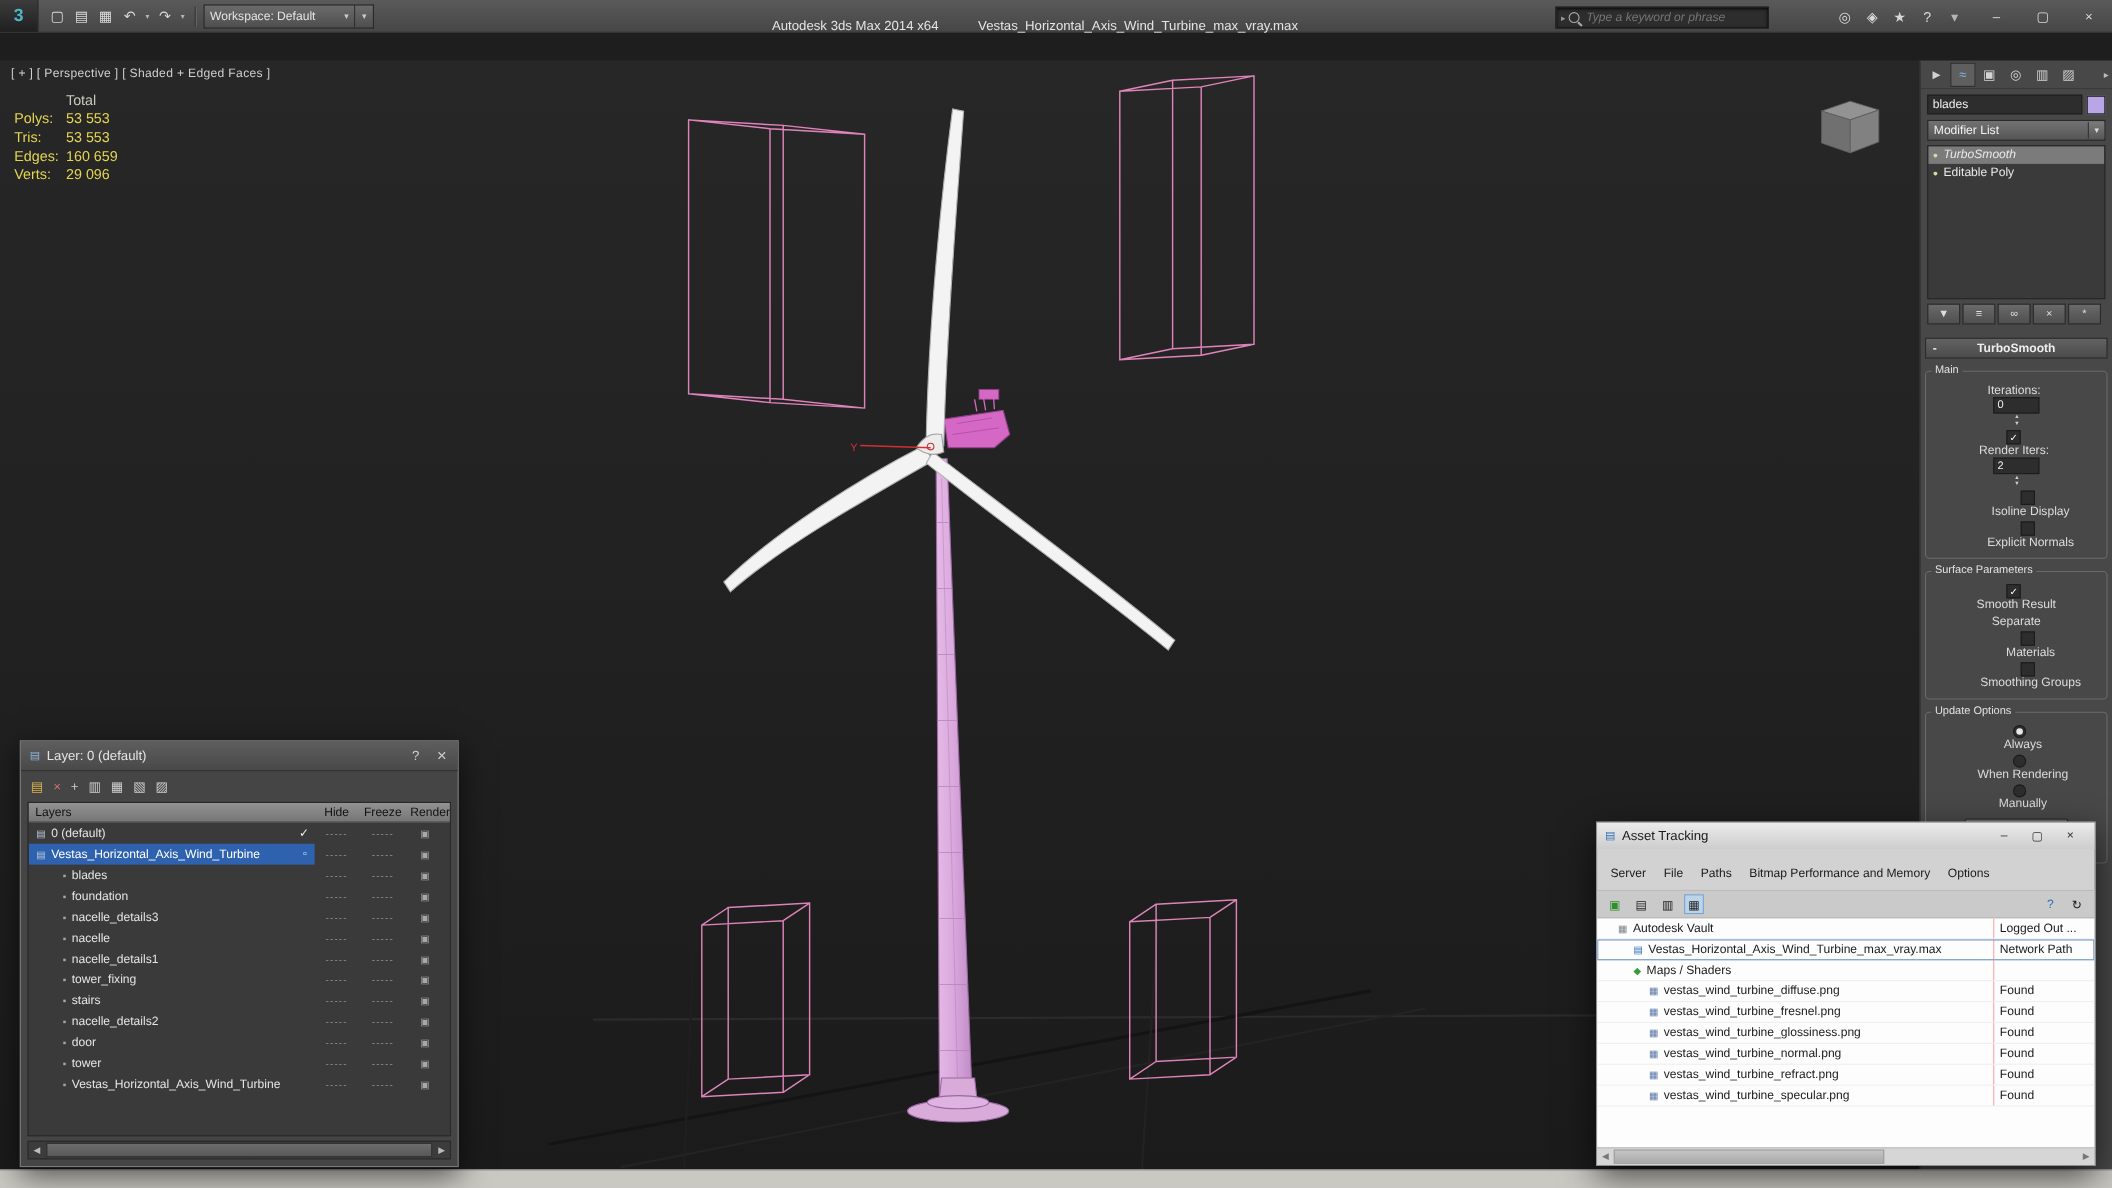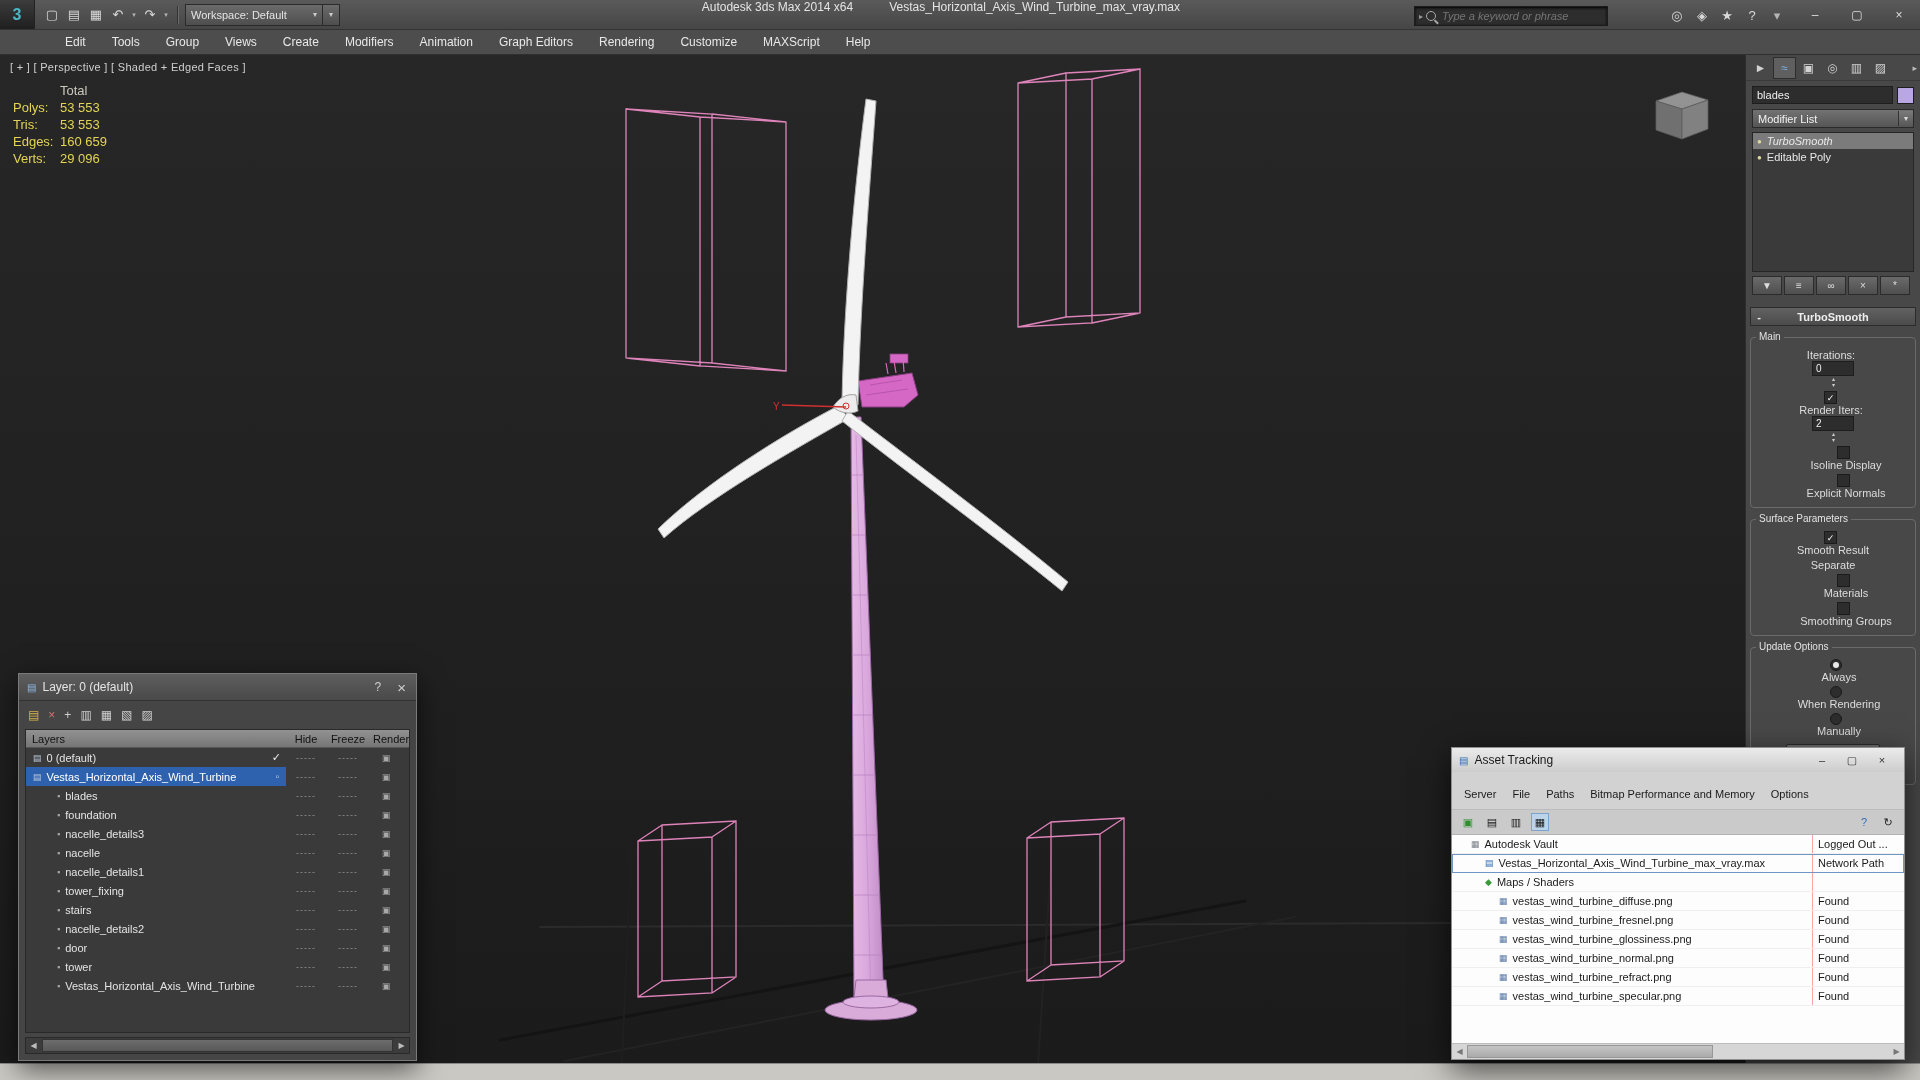--- a/index.html
+++ b/index.html
@@ -16,21 +16,21 @@
   .qat{display:flex;align-items:center;margin-left:6px;}
   .icon-btn{width:22px;height:22px;color:#d8d8d8;font-size:13px;}
   .icon-btn.caret{width:10px;font-size:7px;color:#b5b5b5;}
   .tb-sep{width:1px;height:18px;background:#333;border-right:1px solid #6a6a6a;margin:0 6px;}
   .workspace-combo{display:flex;align-items:center;height:20px;width:126px;
             background:linear-gradient(#6b6b6b,#4e4e4e);border:1px solid #2a2a2a;padding:0 5px;font-size:11px;}
   .workspace-combo .arr{margin-left:auto;font-size:8px;color:#ccc;}
   .mini-dd{width:16px;height:20px;background:linear-gradient(#6b6b6b,#4e4e4e);
             border:1px solid #2a2a2a;border-left:none;font-size:8px;color:#ccc;}
   .title-center{position:absolute;left:50%;top:0;height:30px;transform:translateX(-54%);
-            display:flex;align-items:flex-start;gap:36px;pointer-events:none;white-space:nowrap;}
+            display:flex;align-items:flex-end;gap:36px;pointer-events:none;white-space:nowrap;}
   .search-wrap{position:absolute;right:312px;top:6px;width:192px;height:18px;display:flex;align-items:center;
             background:#2d2d2d;border:1px solid #1c1c1c;box-shadow:inset 0 1px 3px #000;}
   .search-caret{color:#999;font-size:8px;padding:0 2px 0 4px;}
   .mag{width:8px;height:8px;border:1.5px solid #a8a8a8;border-radius:50%;position:relative;margin:0 4px 0 1px;flex:none;}
   .mag::after{content:"";position:absolute;width:5px;height:1.5px;background:#a8a8a8;
             transform:rotate(45deg);right:-4px;bottom:-2px;}
   .search-wrap input{flex:1;min-width:0;background:none;border:none;outline:none;
             color:#b9b9b9;font-style:italic;font-size:11px;font-family:"Liberation Sans",sans-serif;}
   .util-icons{position:absolute;right:134px;top:0;height:30px;display:flex;align-items:center;gap:7px;}
   .util-icons .icon-btn{width:18px;font-size:13px;}
@@ -248,34 +248,20 @@
       </div>
         <div class="wc-btn ctr">
         <span>▢</span>
       </div>
         <div class="wc-btn ctr">
         <span>×</span>
       </div>
       </div>
   </div>
 
-  <div class="menubar">
-      <div class="menu-item">Edit</div>
-      <div class="menu-item">Tools</div>
-      <div class="menu-item">Group</div>
-      <div class="menu-item">Views</div>
-      <div class="menu-item">Create</div>
-      <div class="menu-item">Modifiers</div>
-      <div class="menu-item">Animation</div>
-      <div class="menu-item">Graph Editors</div>
-      <div class="menu-item">Rendering</div>
-      <div class="menu-item">Customize</div>
-      <div class="menu-item">MAXScript</div>
-      <div class="menu-item">Help</div>
-    </div>
 
   <div class="viewport">
     <svg class="vp-svg" viewBox="0 0 1745 1009" width="1745" height="1009">
 
       <g stroke-linecap="round">
         <line x1="540" y1="872" x2="1460" y2="868" stroke="#2b2b2b" stroke-width="2"></line>
         <line x1="500" y1="985" x2="1245" y2="846" stroke="#141414" stroke-width="3"></line>
         <line x1="565" y1="1006" x2="1295" y2="862" stroke="#232323" stroke-width="2"></line>
         <line x1="1038" y1="1009" x2="1054" y2="762" stroke="#222" stroke-width="2"></line>
         <line x1="622" y1="1009" x2="631" y2="792" stroke="#1f1f1f" stroke-width="2"></line>

